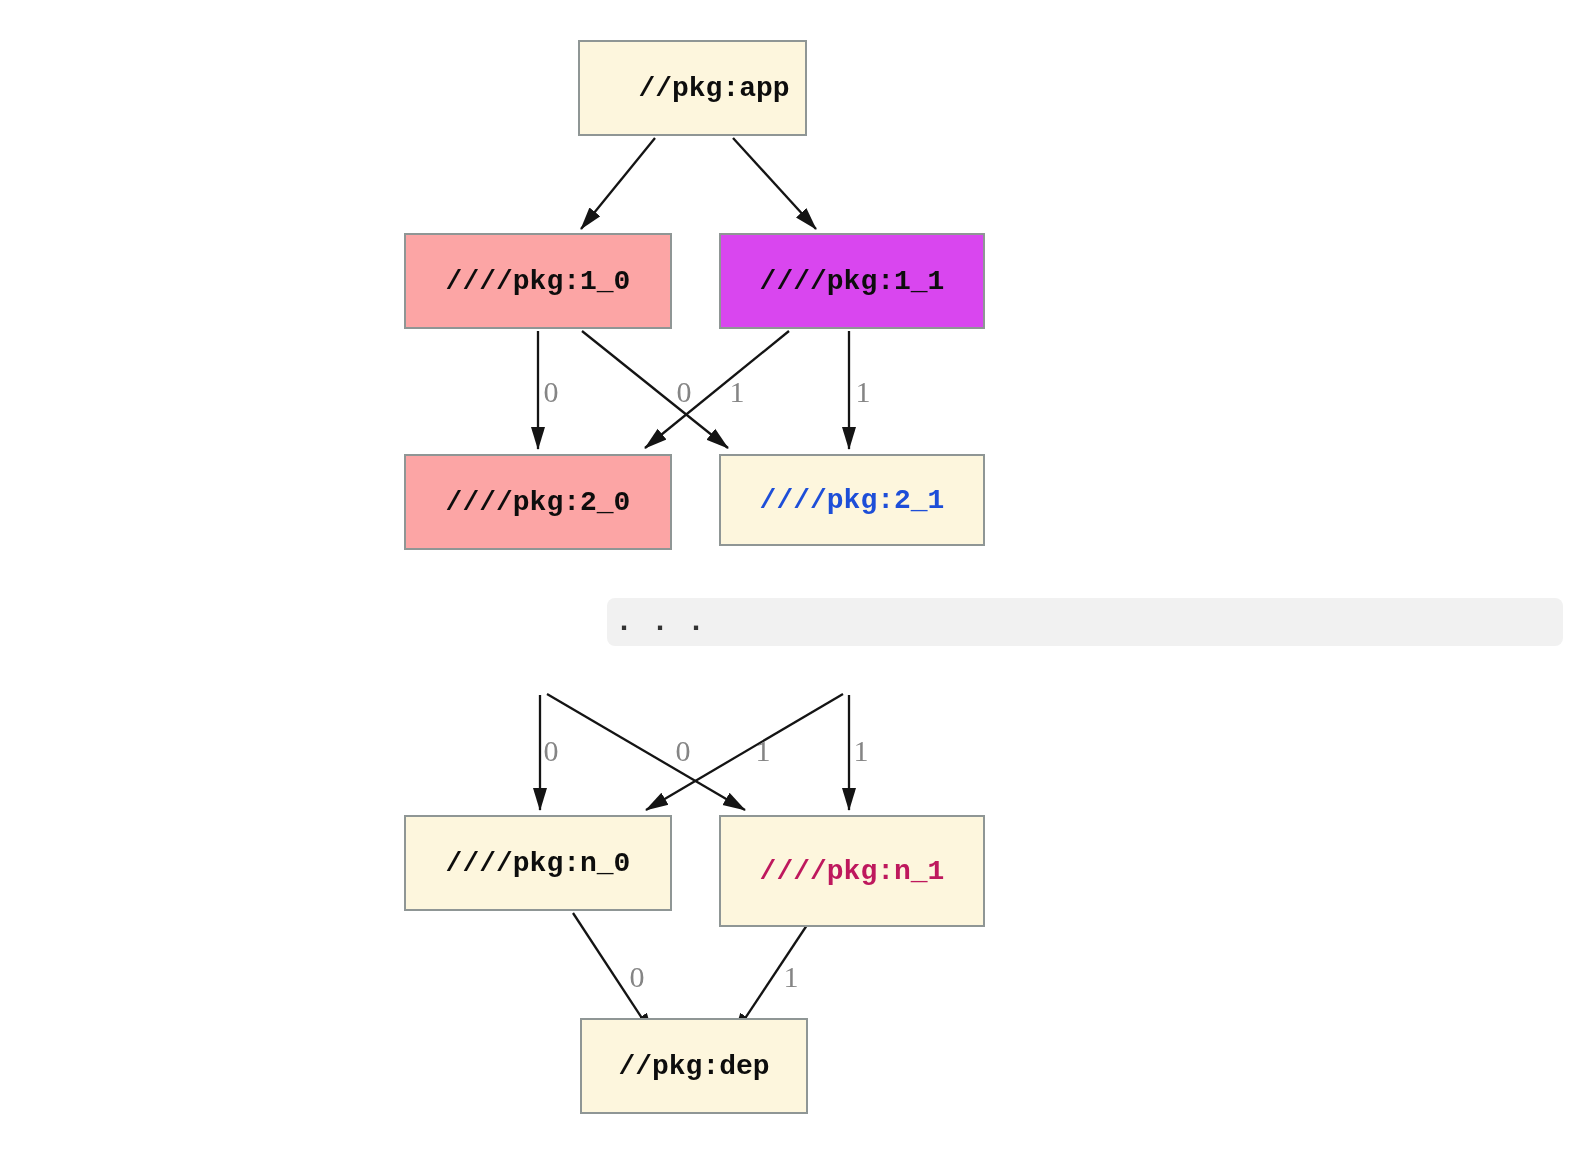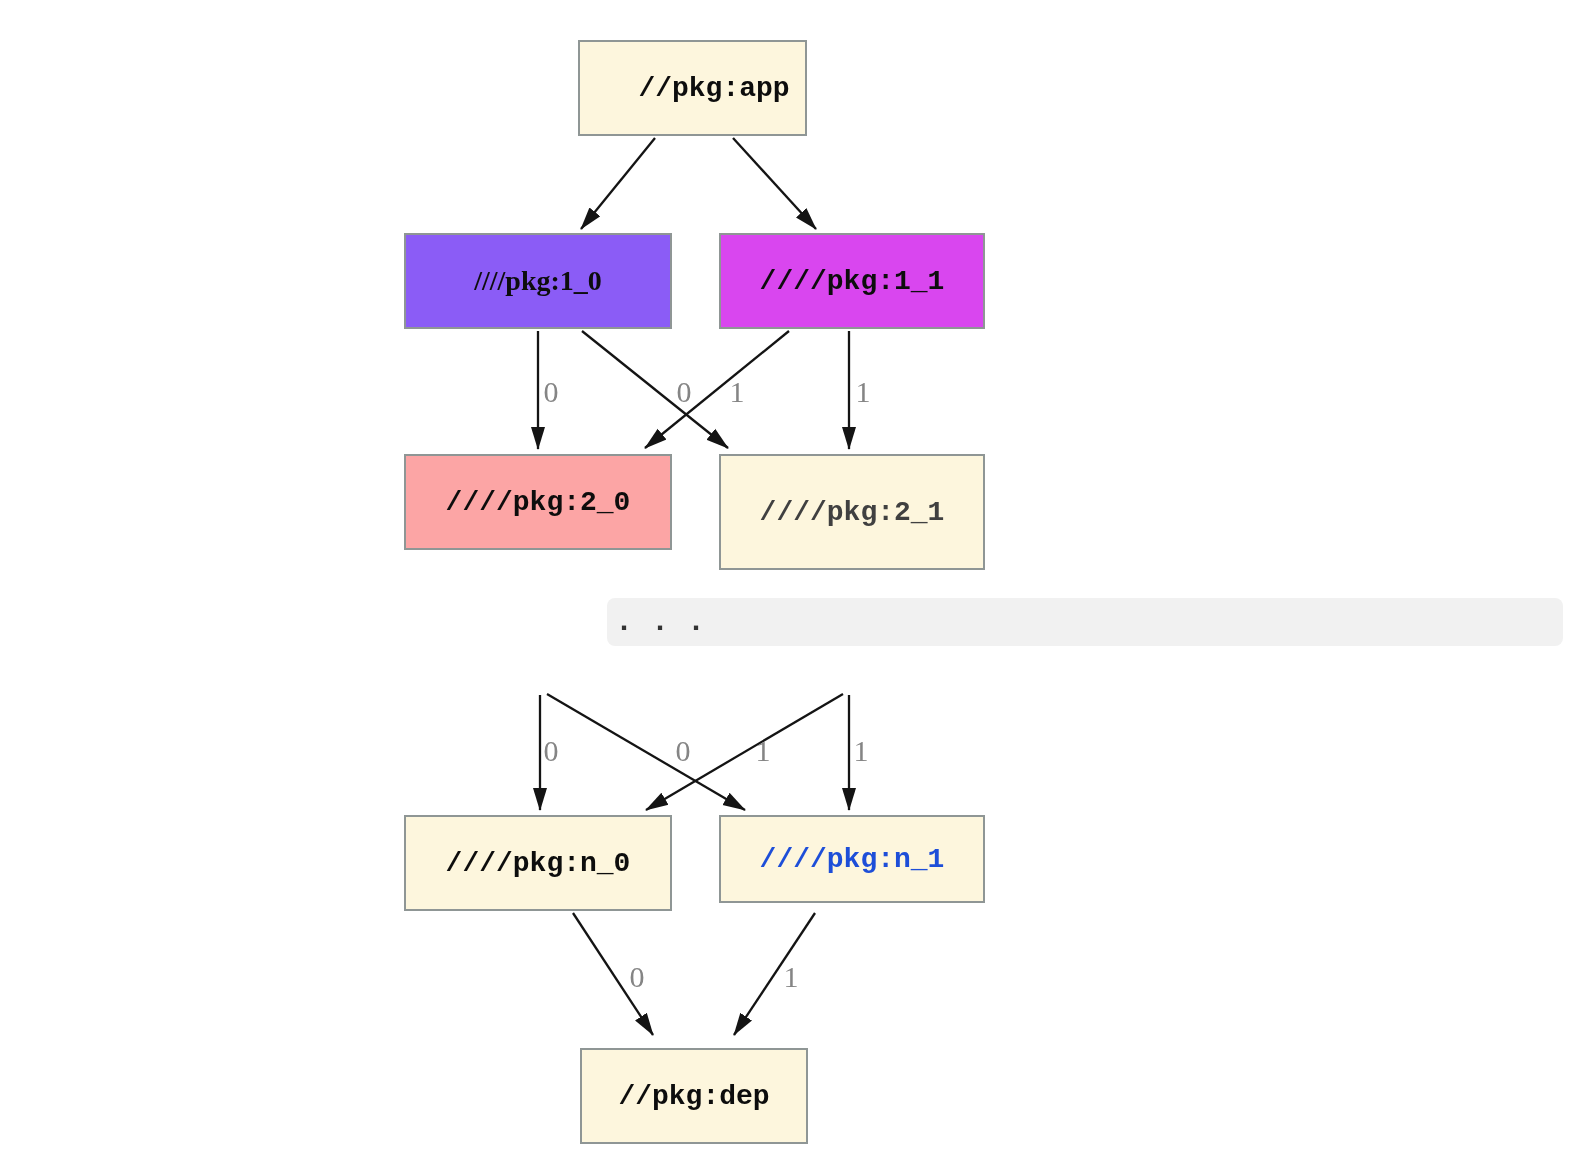--- a/index.html
+++ b/index.html
@@ -81,25 +81,25 @@
         <text x="683" y="750" text-anchor="middle" dominant-baseline="central" class="edge-label" fill="#858585">0</text>
         <text x="763" y="750" text-anchor="middle" dominant-baseline="central" class="edge-label" fill="#858585">1</text>
         <text x="861" y="750" text-anchor="middle" dominant-baseline="central" class="edge-label" fill="#858585">1</text>
         <text x="637" y="976" text-anchor="middle" dominant-baseline="central" class="edge-label" fill="#858585">0</text>
         <text x="791" y="976" text-anchor="middle" dominant-baseline="central" class="edge-label" fill="#858585">1</text>
       </g>
   </svg>
 
   <div id="node-layer">
       <div class="node" style="left: 578px; top: 40px; width: 229px; height: 96px; background: rgb(253, 246, 221); border: 2px solid rgb(143, 150, 149); color: rgb(13, 13, 13); padding-left: 43px;">//pkg:app</div>
-      <div class="node" style="left: 404px; top: 233px; width: 268px; height: 96px; background: #8b5cf6; border: 2px solid rgb(143, 150, 149); color: rgb(13, 13, 13); font-family: Liberation Serif, serif;">////pkg:1_0</div>
+      <div class="node" style="left: 404px; top: 233px; width: 268px; height: 96px; background: #fca5a5; border: 2px solid rgb(143, 150, 149); color: rgb(13, 13, 13);">////pkg:1_0</div>
       <div class="node" style="left: 719px; top: 233px; width: 266px; height: 96px; background: #d946ef; border: 2px solid rgb(143, 150, 149); color: rgb(13, 13, 13);">////pkg:1_1</div>
       <div class="node" style="left: 404px; top: 454px; width: 268px; height: 96px; background: #fca5a5; border: 2px solid rgb(143, 150, 149); color: rgb(13, 13, 13);">////pkg:2_0</div>
-      <div class="node" style="left: 719px; top: 454px; width: 266px; height: 116px; background: rgb(253, 246, 221); border: 2px solid rgb(143, 150, 149); color: #404040;">////pkg:2_1</div>
+      <div class="node" style="left: 719px; top: 454px; width: 266px; height: 92px; background: rgb(253, 246, 221); border: 2px solid rgb(143, 150, 149); color: #1d4ed8;">////pkg:2_1</div>
       <div class="node" style="left: 404px; top: 815px; width: 268px; height: 96px; background: rgb(253, 246, 221); border: 2px solid rgb(143, 150, 149); color: rgb(13, 13, 13); text-align: right;">////pkg:n_0</div>
-      <div class="node" style="left: 719px; top: 815px; width: 266px; height: 88px; background: rgb(253, 246, 221); border: 2px solid rgb(143, 150, 149); color: #1d4ed8;">////pkg:n_1</div>
-      <div class="node" style="left: 580px; top: 1048px; width: 228px; height: 96px; background: rgb(253, 246, 221); border: 2px solid rgb(143, 150, 149); color: rgb(13, 13, 13);">//pkg:dep</div>
+      <div class="node" style="left: 719px; top: 815px; width: 266px; height: 112px; background: rgb(253, 246, 221); border: 2px solid rgb(143, 150, 149); color: #be185d;">////pkg:n_1</div>
+      <div class="node" style="left: 580px; top: 1018px; width: 228px; height: 96px; background: rgb(253, 246, 221); border: 2px solid rgb(143, 150, 149); color: rgb(13, 13, 13);">//pkg:dep</div>
     </div>
 
   <div class="ellipsis-bar" id="ellipsis-bar" style="left: 607px; top: 598px; width: 956px; height: 48px; background: rgb(241, 241, 241);">
     <pre style="color: rgb(51, 51, 51);">. . .</pre>
   </div>
 </div>
 
 </body></html>

